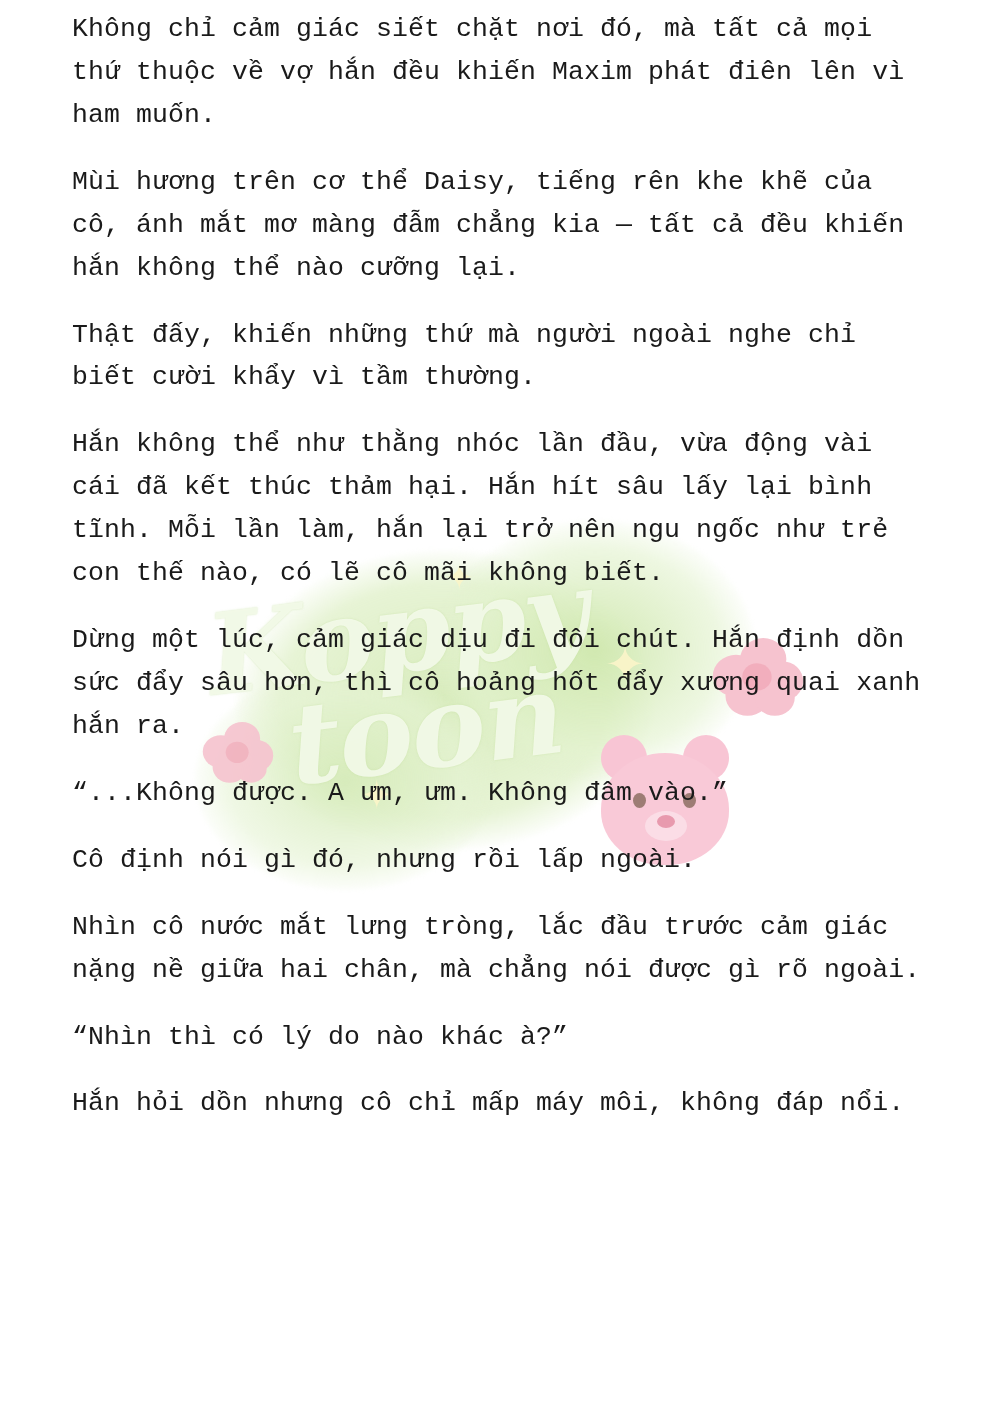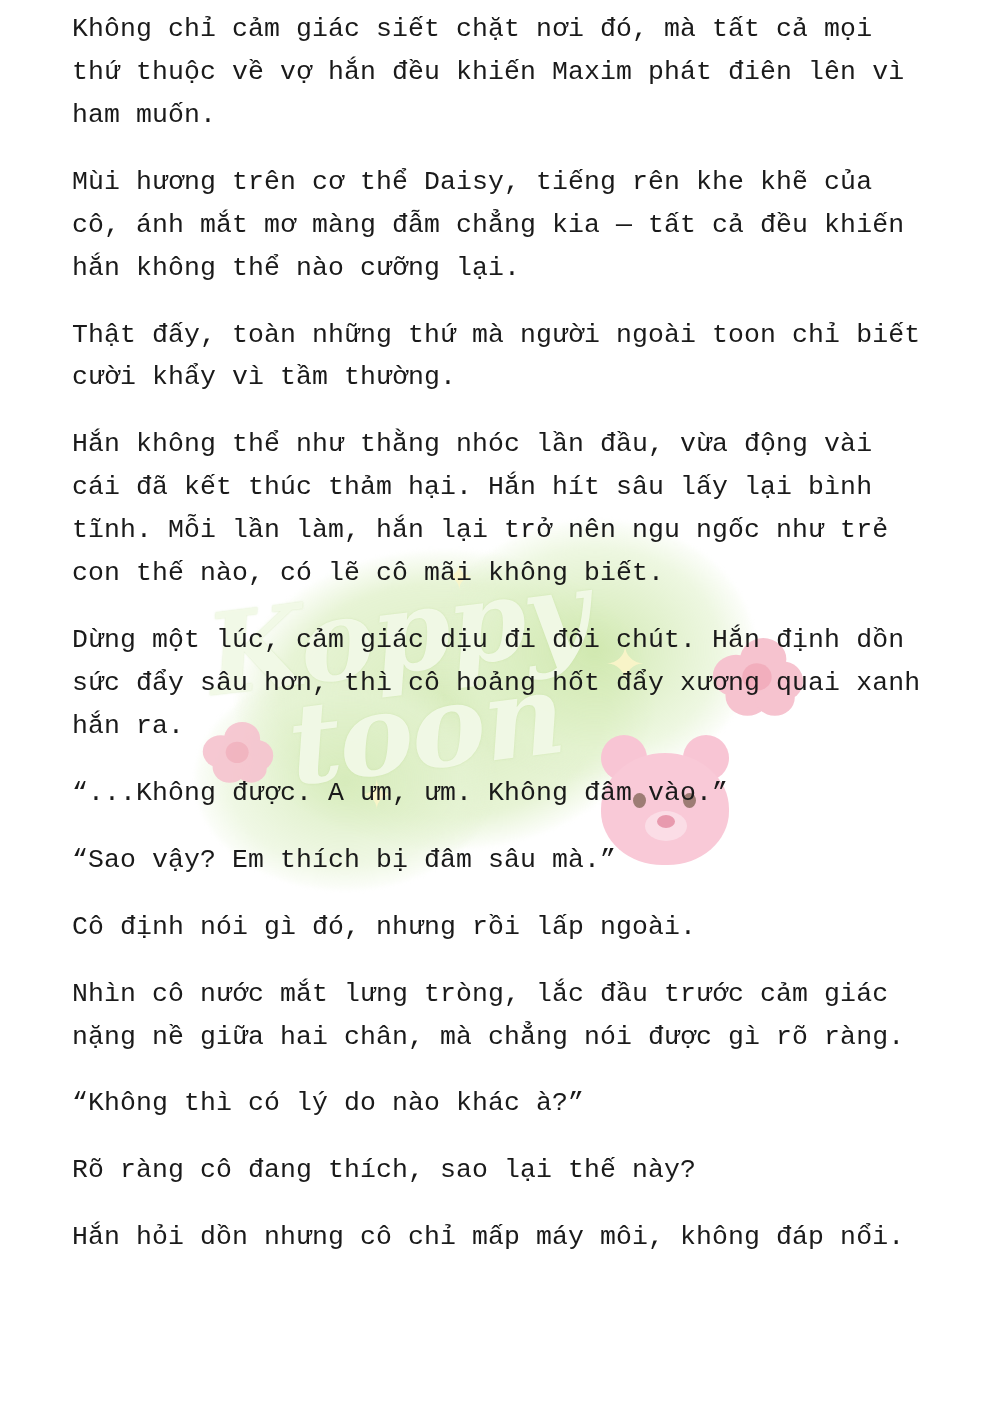--- a/index.html
+++ b/index.html
@@ -207,25 +207,23 @@
       <div class="eye left"></div>
       <div class="eye right"></div>
       <div class="snout"></div>
       <div class="nose"></div>
     </div>
   </div>
 
   <div class="content">
     <p class="para">Không chỉ cảm giác siết chặt nơi đó, mà tất cả mọi thứ thuộc về vợ hắn đều khiến Maxim phát điên lên vì ham muốn.</p>
     <p class="para">Mùi hương trên cơ thể Daisy, tiếng rên khe khẽ của cô, ánh mắt mơ màng đẫm chẳng kia — tất cả đều khiến hắn không thể nào cưỡng lại.</p>
-    <p class="para">Thật đấy, toàn những thứ mà người ngoài toon chỉ biết cười khẩy vì tầm thường.</p>
+    <p class="para">Thật đấy, khiến những thứ mà người ngoài nghe chỉ biết cười khẩy vì tầm thường.</p>
     <p class="para">Hắn không thể như thằng nhóc lần đầu, vừa động vài cái đã kết thúc thảm hại. Hắn hít sâu lấy lại bình tĩnh. Mỗi lần làm, hắn lại trở nên ngu ngốc như trẻ con thế nào, có lẽ cô mãi không biết.</p>
     <p class="para">Dừng một lúc, cảm giác dịu đi đôi chút. Hắn định dồn sức đẩy sâu hơn, thì cô hoảng hốt đẩy xương quai xanh hắn ra.</p>
     <p class="para">“...Không được. A ưm, ưm. Không đâm vào.”</p>
-    <p class="para">“Sao vậy? Em thích bị đâm sâu mà.”</p>
     <p class="para">Cô định nói gì đó, nhưng rồi lấp ngoài.</p>
-    <p class="para">Nhìn cô nước mắt lưng tròng, lắc đầu trước cảm giác nặng nề giữa hai chân, mà chẳng nói được gì rõ ràng.</p>
-    <p class="para">“Không thì có lý do nào khác à?”</p>
-    <p class="para">Rõ ràng cô đang thích, sao lại thế này?</p>
+    <p class="para">Nhìn cô nước mắt lưng tròng, lắc đầu trước cảm giác nặng nề giữa hai chân, mà chẳng nói được gì rõ ngoài.</p>
+    <p class="para">“Nhìn thì có lý do nào khác à?”</p>
     <p class="para">Hắn hỏi dồn nhưng cô chỉ mấp máy môi, không đáp nổi.</p>
   </div>
 
 </div>
 
 </body></html>

